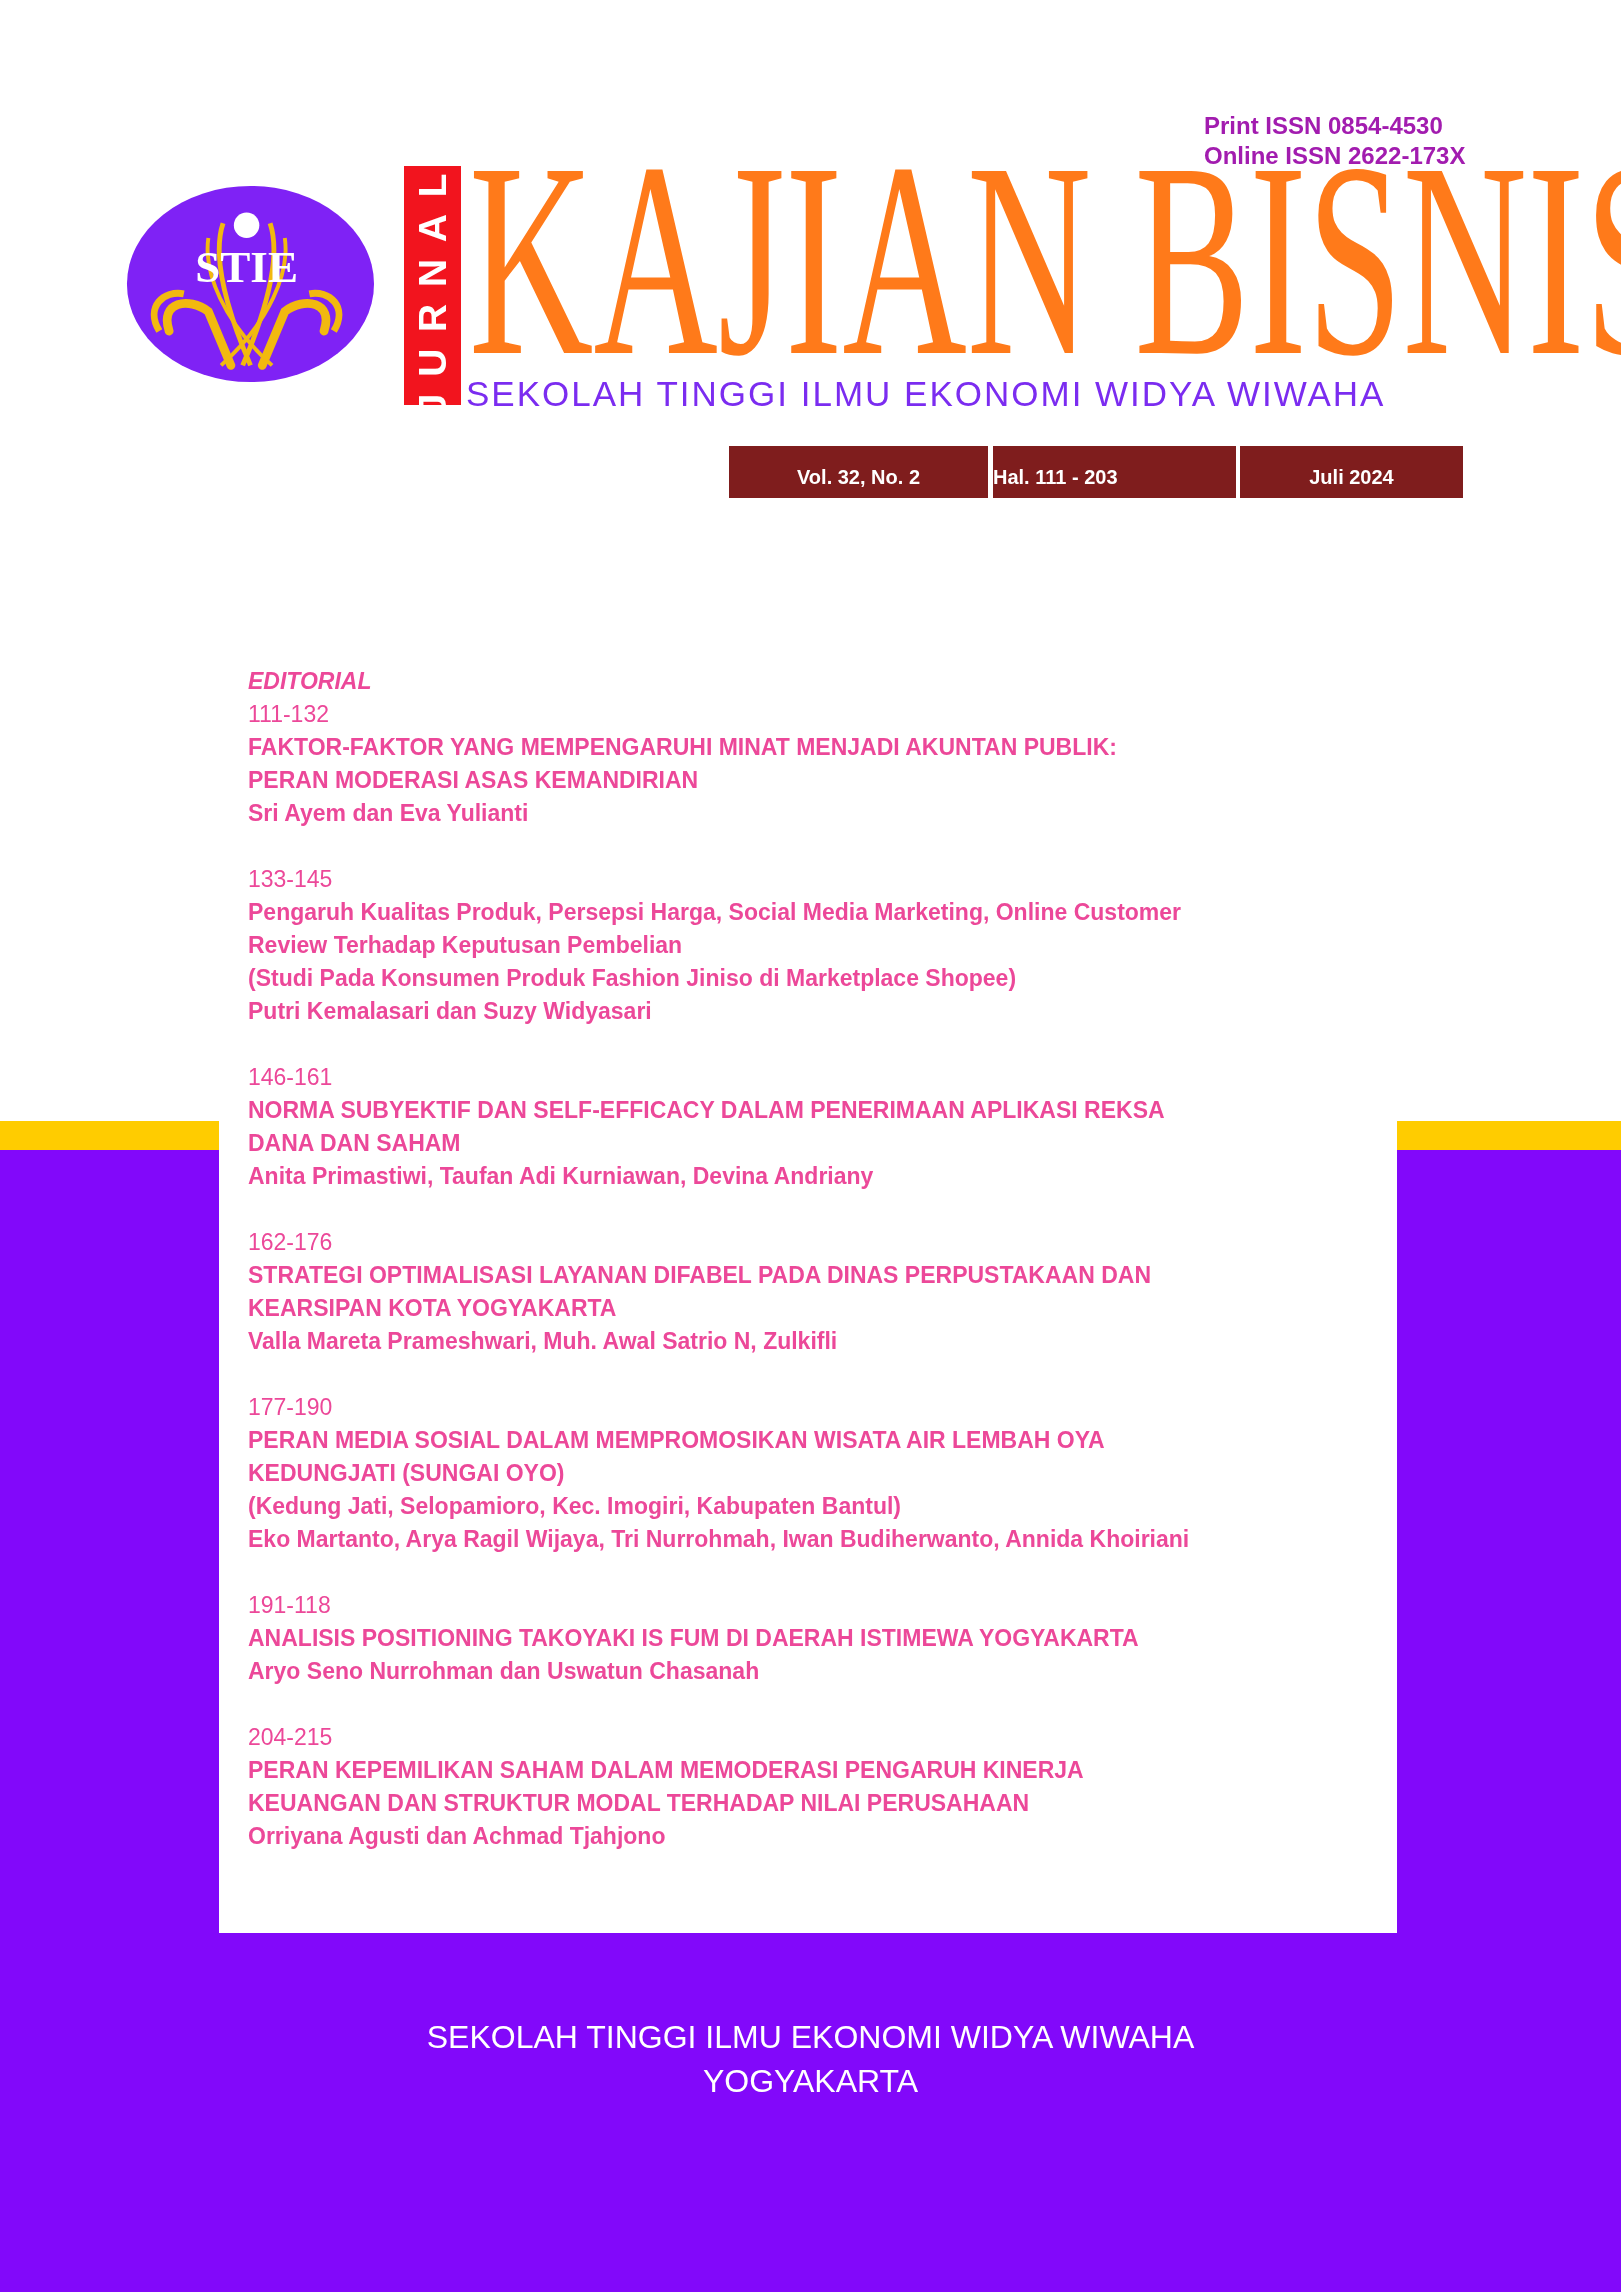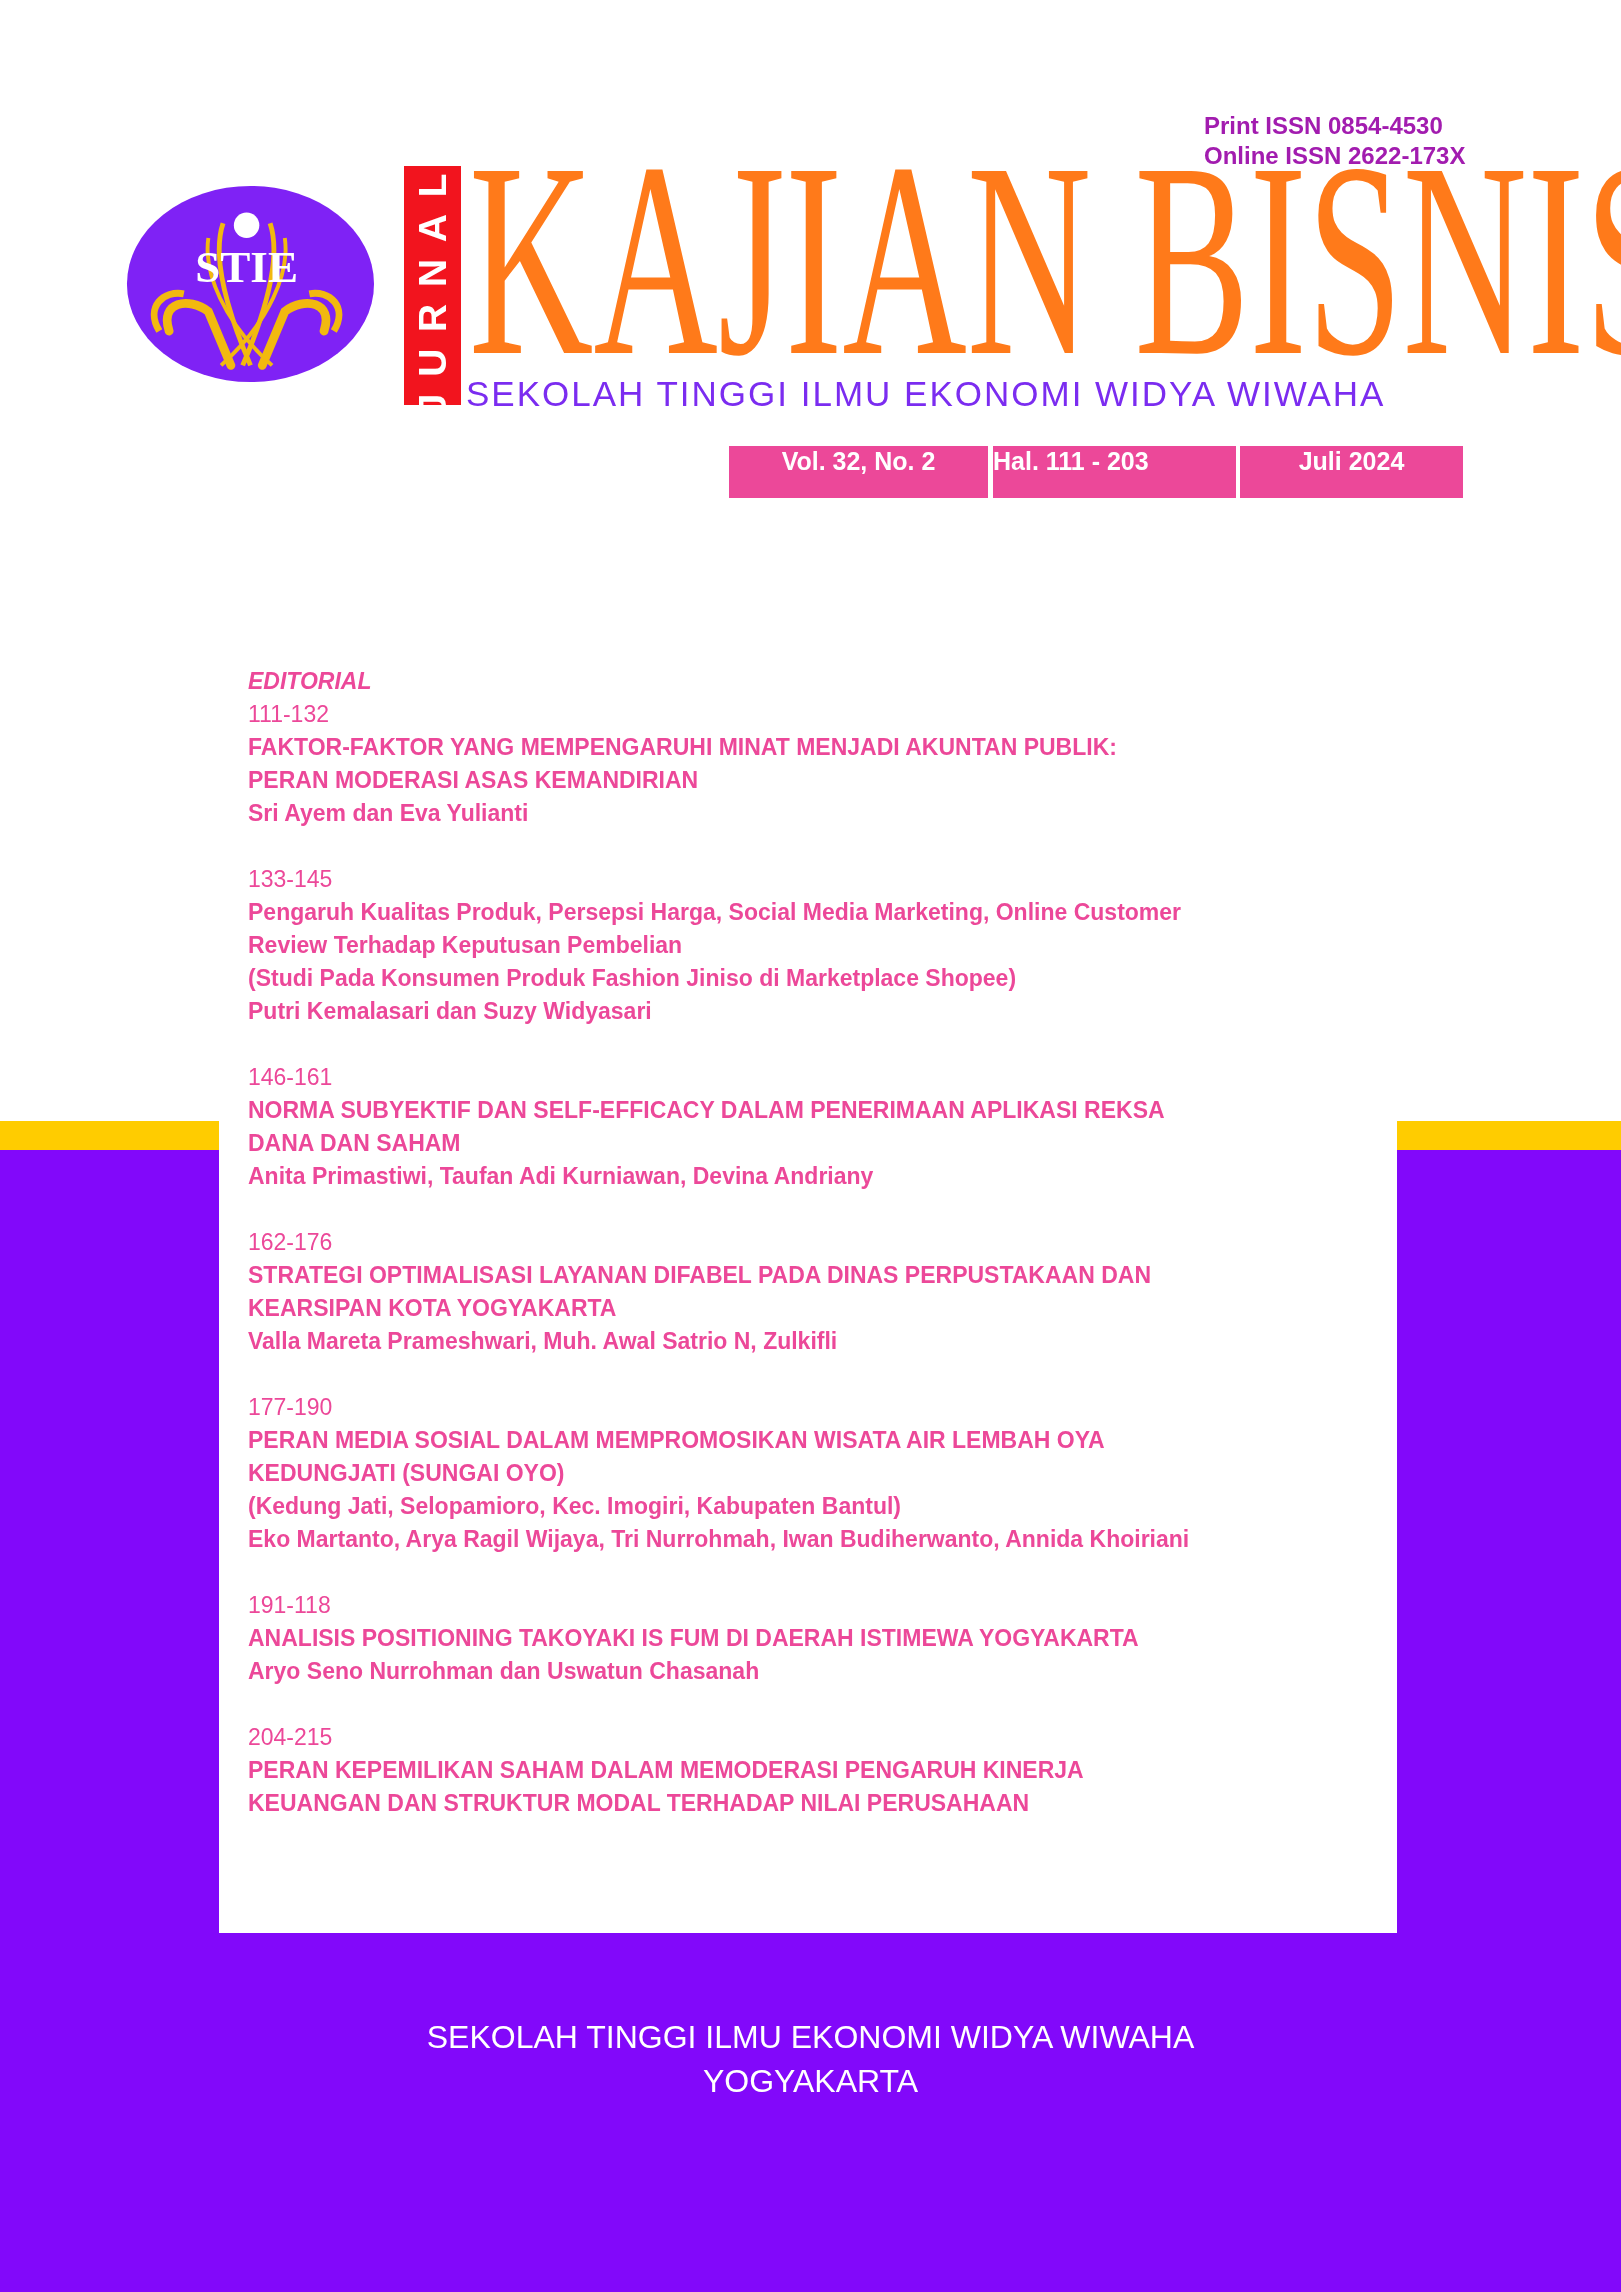--- a/index.html
+++ b/index.html
@@ -17,21 +17,21 @@
   .jurnal-bar { position:absolute; left:404px; top:166px; width:57px; height:239px; background:#F2141E; }
   .jurnal-text { position:absolute; left:50%; top:50%; transform:translate(-50%,-50%) rotate(-90deg); color:#ffffff; font-weight:bold; font-size:39px; letter-spacing:16.7px; white-space:nowrap; }
 
   .title-main { position:absolute; left:469px; top:147px; width:1025px; height:225px; color:#FF7A1A; font-family:"Liberation Serif", serif; white-space:nowrap; }
   .title-main .big { font-size:278px; line-height:225px; display:inline-block; transform:scaleX(0.62); transform-origin:left bottom; }
 
   .subtitle { position:absolute; left:466px; top:374px; width:1029px; font-size:35px; color:#7B2CF0; letter-spacing:2px; white-space:nowrap; }
 
   .issn { position:absolute; left:1204px; top:111px; font-weight:bold; font-size:24px; line-height:30px; color:#a21caf; }
 
-  .info-box { position:absolute; top:446px; height:52px; background:#ec4899; color:#fff; font-weight:bold; font-size:25px; display:flex; align-items:flex-end; justify-content:center; padding-bottom:22px; box-sizing:border-box; }
+  .info-box { position:absolute; top:446px; height:52px; background:#7f1d1d; color:#fff; font-weight:bold; font-size:20px; display:flex; align-items:flex-end; justify-content:center; padding-bottom:9px; box-sizing:border-box; }
 
   .toc { position:absolute; left:248px; top:665px; width:1137px; font-size:23px; line-height:33px; color:#ec4899; }
   .toc .editorial { font-weight:bold; font-style:italic; }
   .toc .entry { margin-bottom:33px; }
   .toc .pages { font-weight:normal; }
   .toc .atitle { font-weight:bold; }
   .toc .sub, .toc .authors { font-weight:bold; }
 
   .footer { position:absolute; left:0; top:2015px; width:1621px; text-align:center; color:#ffffff; font-size:32px; line-height:44px; }
 </style>
@@ -120,20 +120,21 @@
   <div class="entry">
     <div class="pages">191-118</div>
     <div class="atitle">ANALISIS POSITIONING TAKOYAKI IS FUM DI DAERAH ISTIMEWA YOGYAKARTA</div>
     <div class="authors">Aryo Seno Nurrohman dan Uswatun Chasanah</div>
   </div>
 
   <div class="entry">
     <div class="pages">204-215</div>
     <div class="atitle">PERAN KEPEMILIKAN SAHAM DALAM MEMODERASI PENGARUH KINERJA</div>
     <div class="atitle">KEUANGAN DAN STRUKTUR MODAL TERHADAP NILAI PERUSAHAAN</div>
+    <div class="authors">Orriyana Agusti dan Achmad Tjahjono</div>
   </div>
 </div>
 
 <div class="footer">
   <div>SEKOLAH TINGGI ILMU EKONOMI WIDYA WIWAHA</div>
   <div>YOGYAKARTA</div>
 </div>
 
 
 </body></html>

